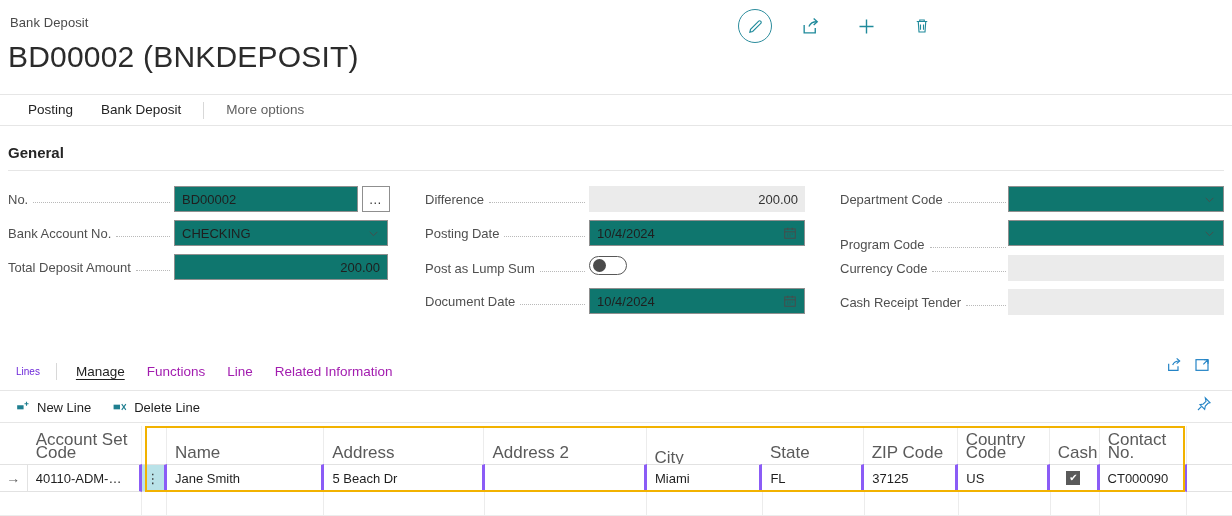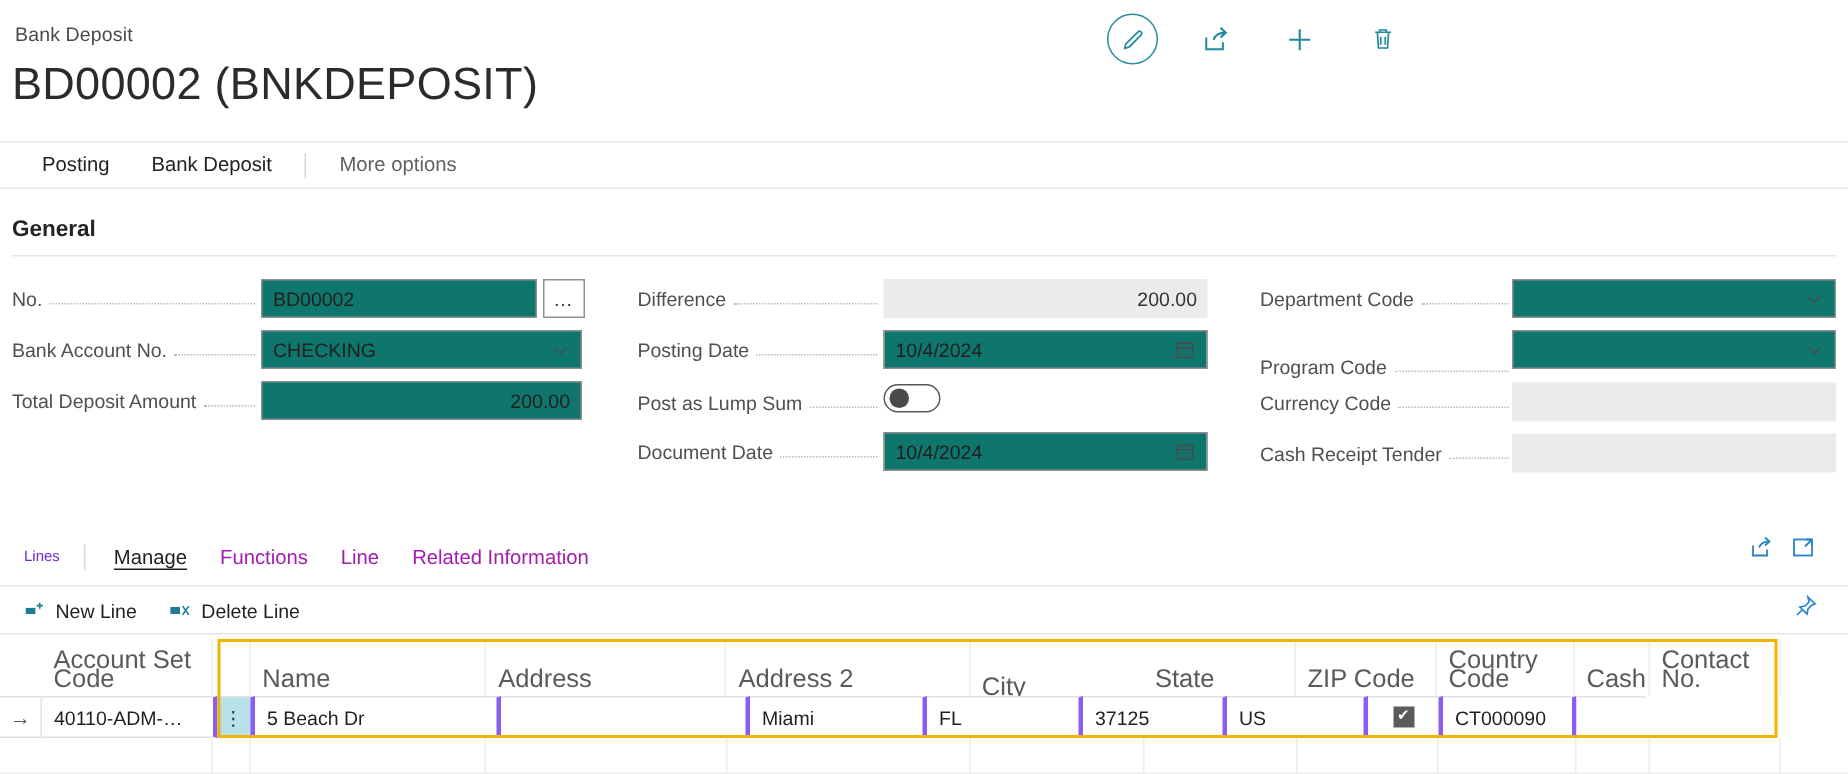--- a/index.html
+++ b/index.html
@@ -398,20 +398,21 @@
     <div class="hcell" style="width:94px;">Country Code</div>
     <div class="hcell" style="width:50px;">Cash</div>
     <div class="hcell" style="width:89px;">Contact No.</div>
     <div class="hcell" style="width:46px; border-right:none;"></div>
   </div>
 
   <div class="data-row">
     <div class="dcell arrow-cell" style="width:28px;">→</div>
     <div class="dcell" style="width:117px;">40110-ADM-…</div>
     <div class="dcell sel-cell" style="width:25px;">⋮</div>
+    <div class="dcell" style="width:161px;">Jane Smith</div>
     <div class="dcell" style="width:164px;">5 Beach Dr</div>
     <div class="dcell" style="width:166px;"></div>
     <div class="dcell" style="width:118px;">Miami</div>
     <div class="dcell" style="width:104px;">FL</div>
     <div class="dcell" style="width:96px;">37125</div>
     <div class="dcell" style="width:94px;">US</div>
     <div class="dcell center" style="width:50px;">
       <span class="chk">✔</span>
     </div>
     <div class="dcell" style="width:89px;">CT000090</div>

